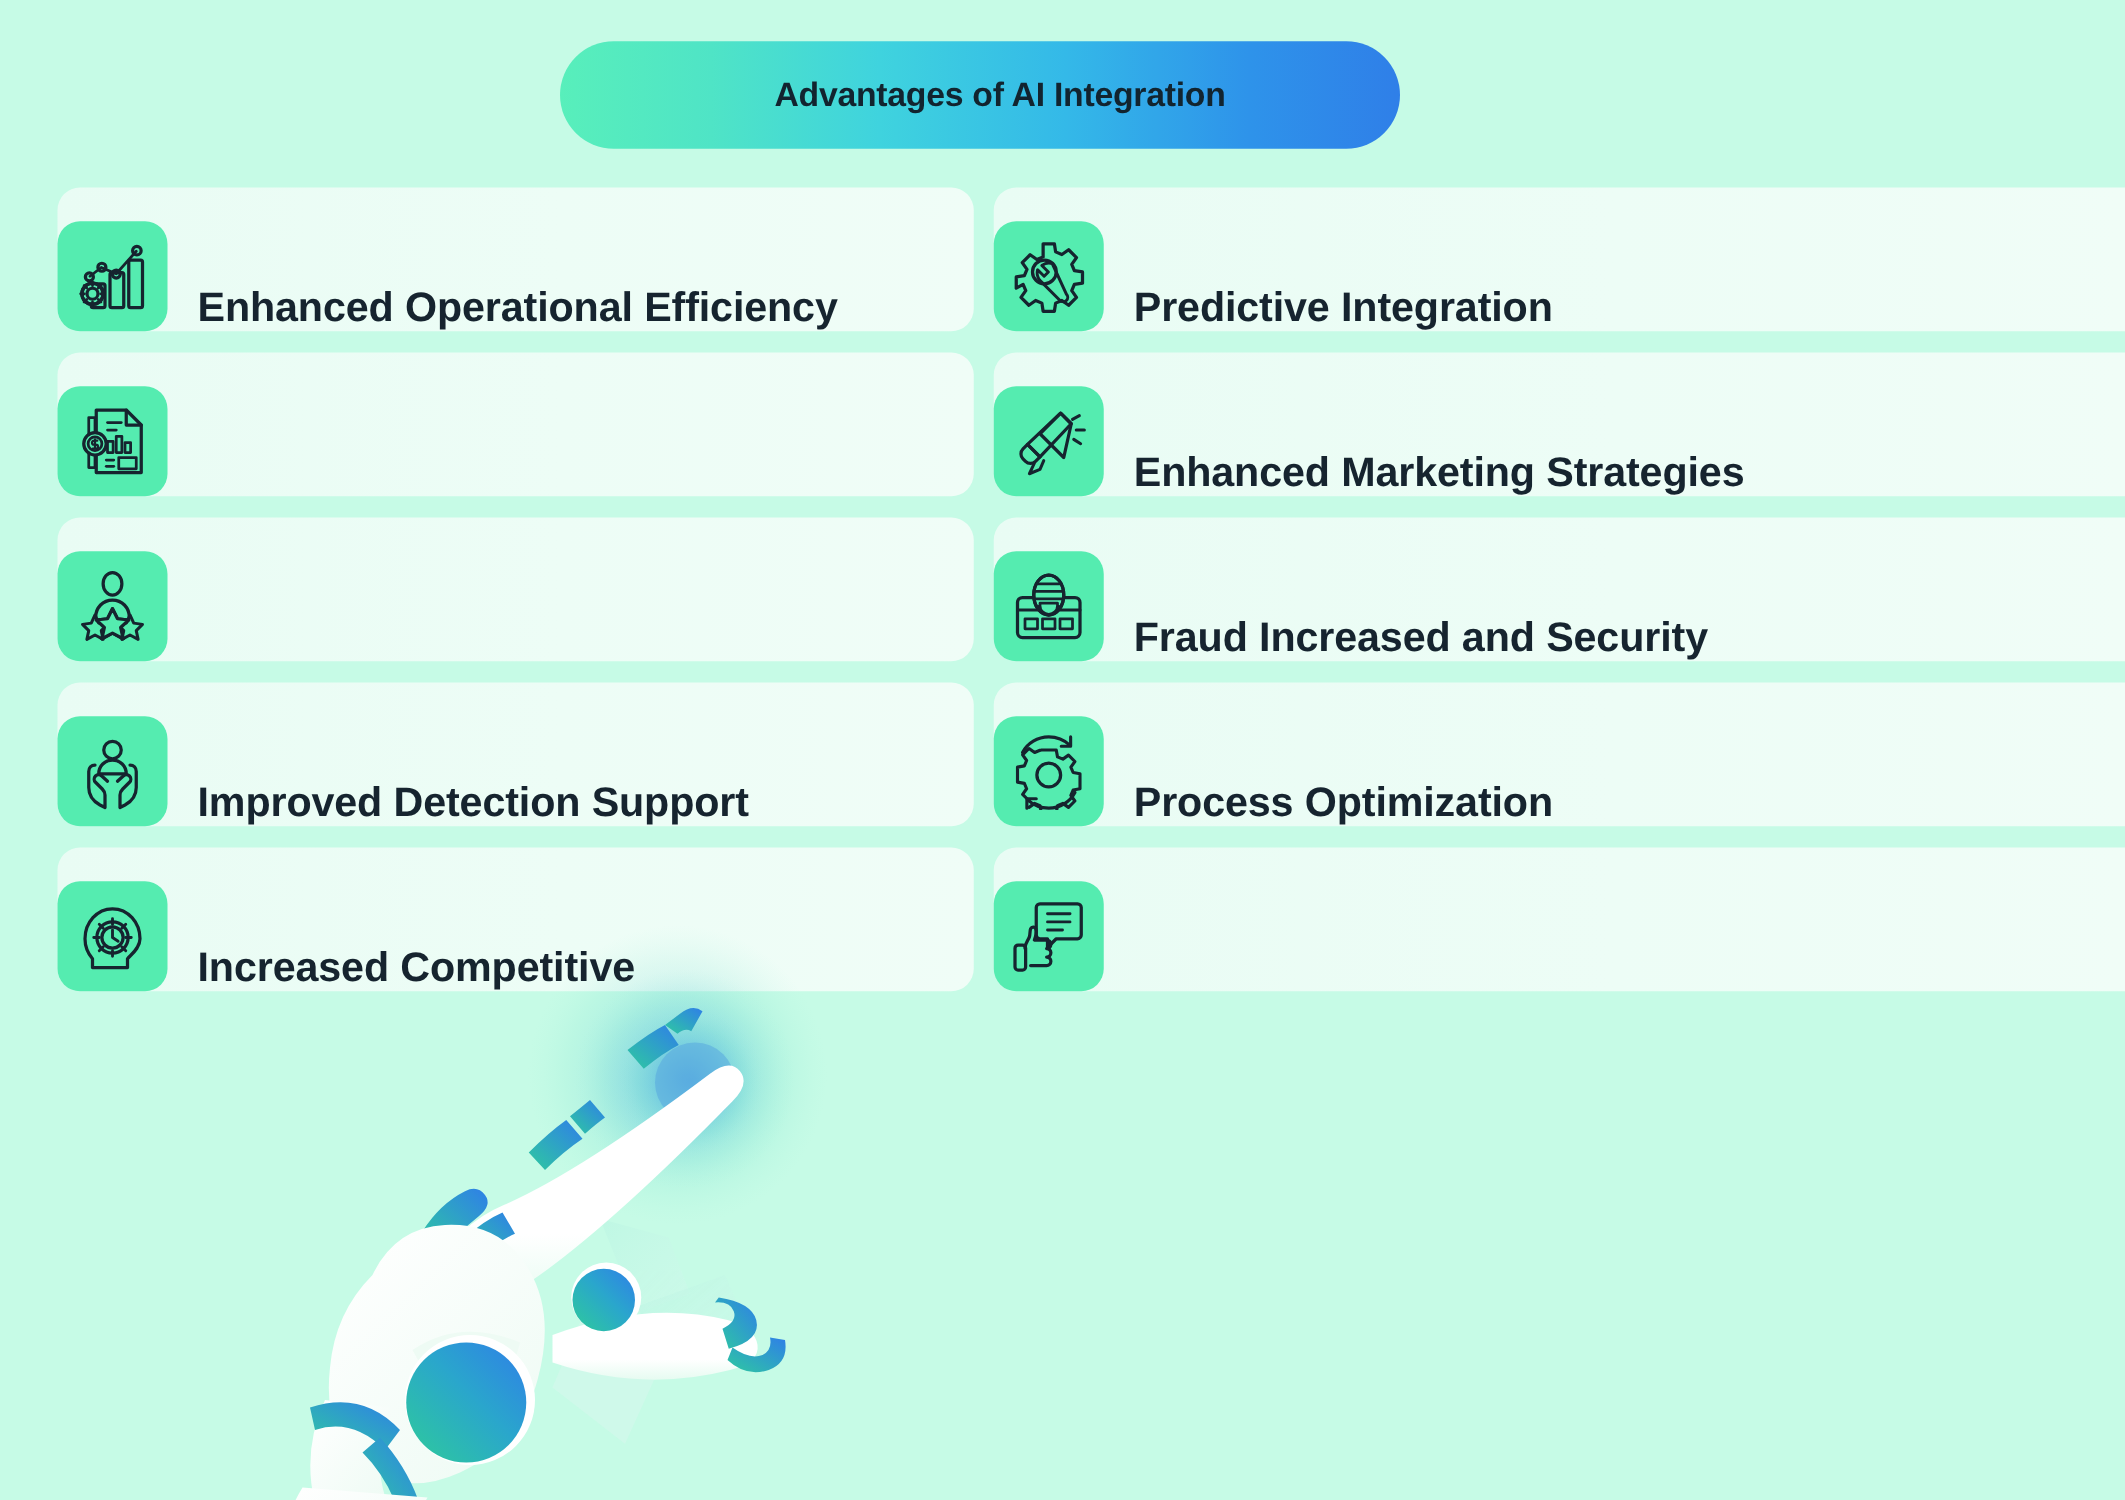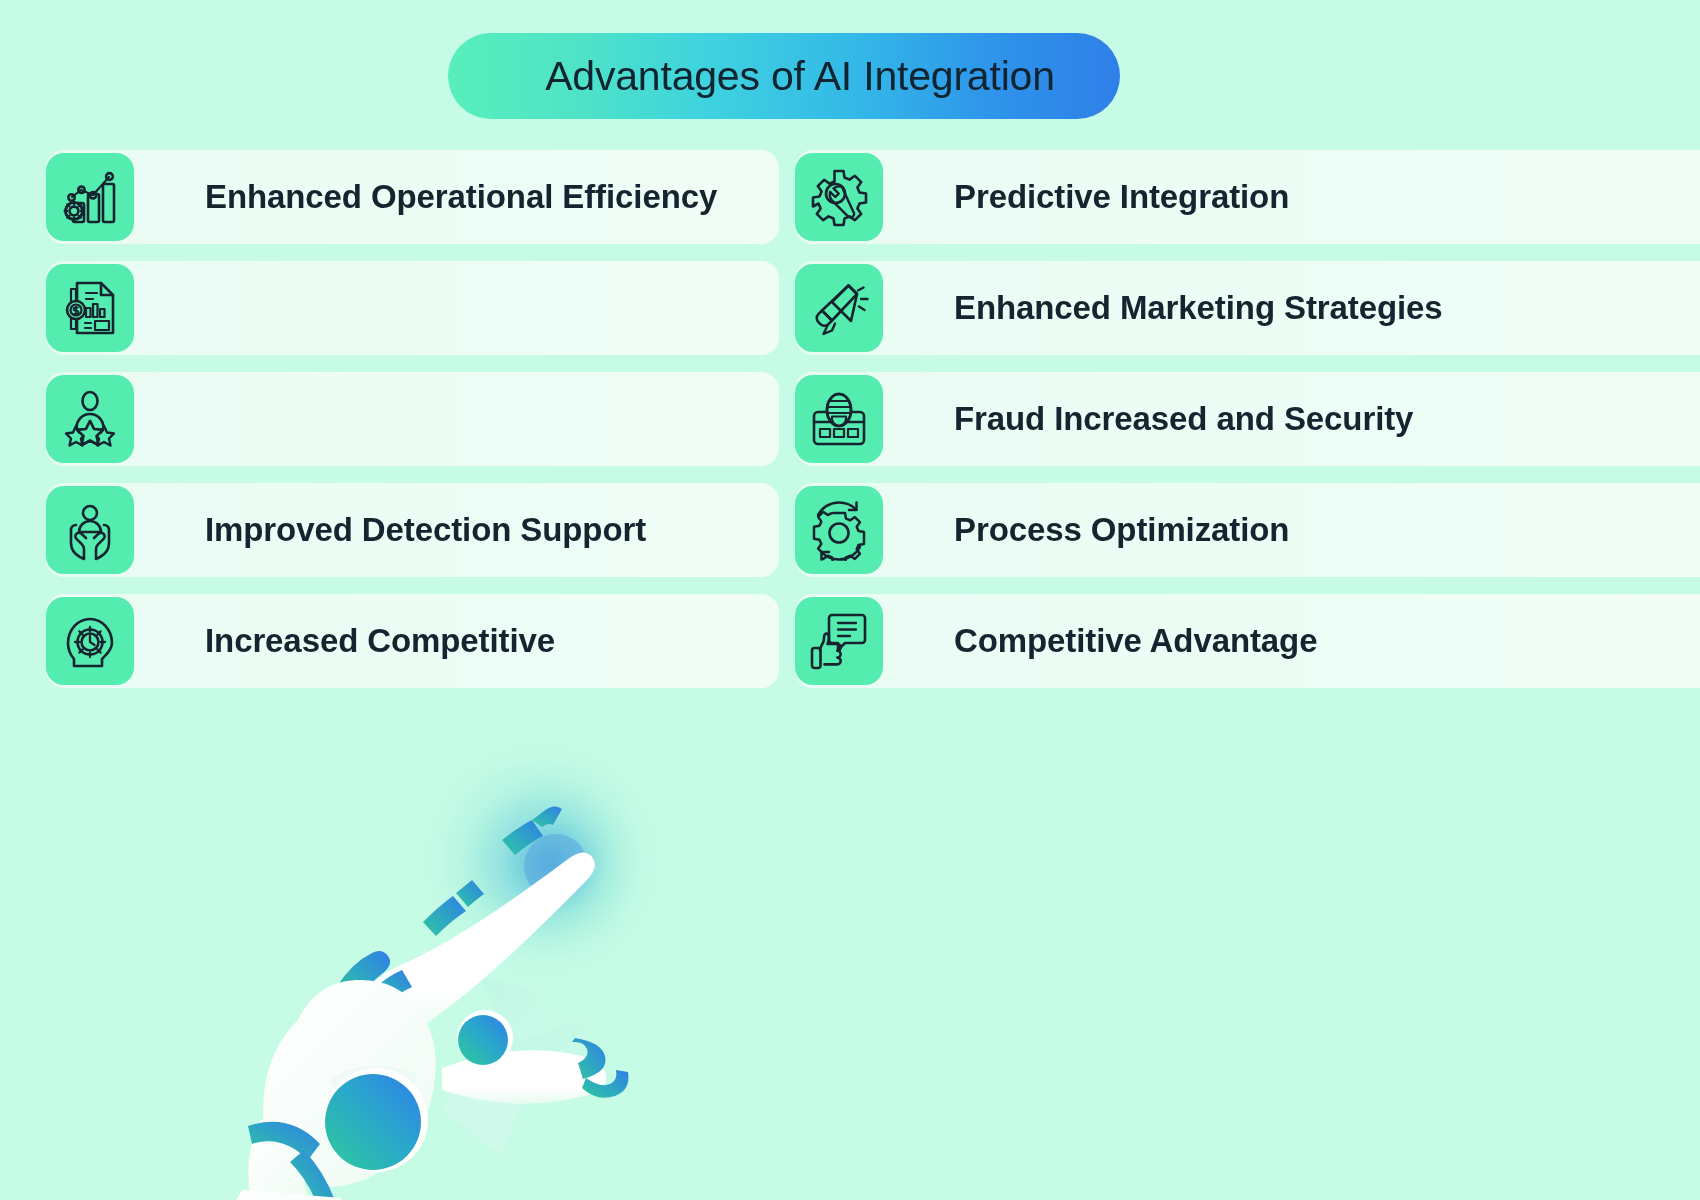--- a/index.html
+++ b/index.html
@@ -29,43 +29,42 @@
         #4fe4c6 18%,
         #3fd3de 38%,
         #34b9e8 60%,
         #2e93ea 82%,
         #2f7fe8 100%);
     display: flex;
     align-items: center;
     justify-content: center;
   }
   #title-banner .title-text {
-    font-size: 41px;
-    font-weight: normal;
+    font-size: 27px;
+    font-weight: bold;
     color: #12242f;
     letter-spacing: -0.2px;
     white-space: nowrap;
     margin-left: 32px;
   }
 
   
   .col {
     position: absolute;
     top: 150px;
   }
   .col-left  { left: 46px; width: 733px; }
   .col-right { left: 795px; width: 905px; }
 
   .row-card {
     position: relative;
-    height: 94px;
+    height: 115px;
     margin-bottom: 17px;
     display: flex;
-    align-items: center;
-    gap: 47px;
+    align-items: flex-end;
   }
   .row-card .card-bg {
     position: absolute;
     left: 0; top: 0; right: 0; bottom: 0;
     border-radius: 18px;
     background: linear-gradient(90deg, #e9fcf4 0%, #edfdf6 55%, #f0fdf7 100%);
   }
   .col-right .row-card .card-bg {
     border-radius: 18px 0 0 18px;
   }
@@ -267,21 +266,20 @@
     <div class="icon-tile">
       <svg width="62" height="62" viewBox="0 0 62 62" fill="none" stroke="#16242f" stroke-width="2.6" stroke-linecap="round" stroke-linejoin="round">
         <path d="M24 5h30a3 3 0 013 3v22a3 3 0 01-3 3h-17l-7 7v-7h-6a3 3 0 01-3-3V8a3 3 0 013-3z"></path>
         <line x1="30" y1="13" x2="48" y2="13" stroke-width="2.3"></line>
         <line x1="30" y1="19.5" x2="48" y2="19.5" stroke-width="2.3"></line>
         <line x1="30" y1="26" x2="42" y2="26" stroke-width="2.3"></line>
         <path d="M12 40.5c0-4 2.5-6 3.5-9 .7-2.1.3-5 1-6.5.9-2 3.5-1.8 4.2.3.8 2.4-.2 6-1.2 8.7h9.8a3.4 3.4 0 010 6.8 3.4 3.4 0 010 6.8 3.4 3.4 0 010 6.8H16.5"></path>
         <rect x="4" y="38" width="8.5" height="20" rx="2.5"></rect>
       </svg>
     </div>
-    <div class="row-label">Competitive Advantage</div>
   </div>
 
 </div>
 
 <div id="robot-hand">
   <svg width="520" height="520" viewBox="0 0 520 520">
     <defs>
       <radialGradient id="glowG" cx="50%" cy="50%" r="50%">
         <stop offset="0%" stop-color="#4aa4e2" stop-opacity="0.85"></stop>
         <stop offset="45%" stop-color="#5cc3dd" stop-opacity="0.55"></stop>

